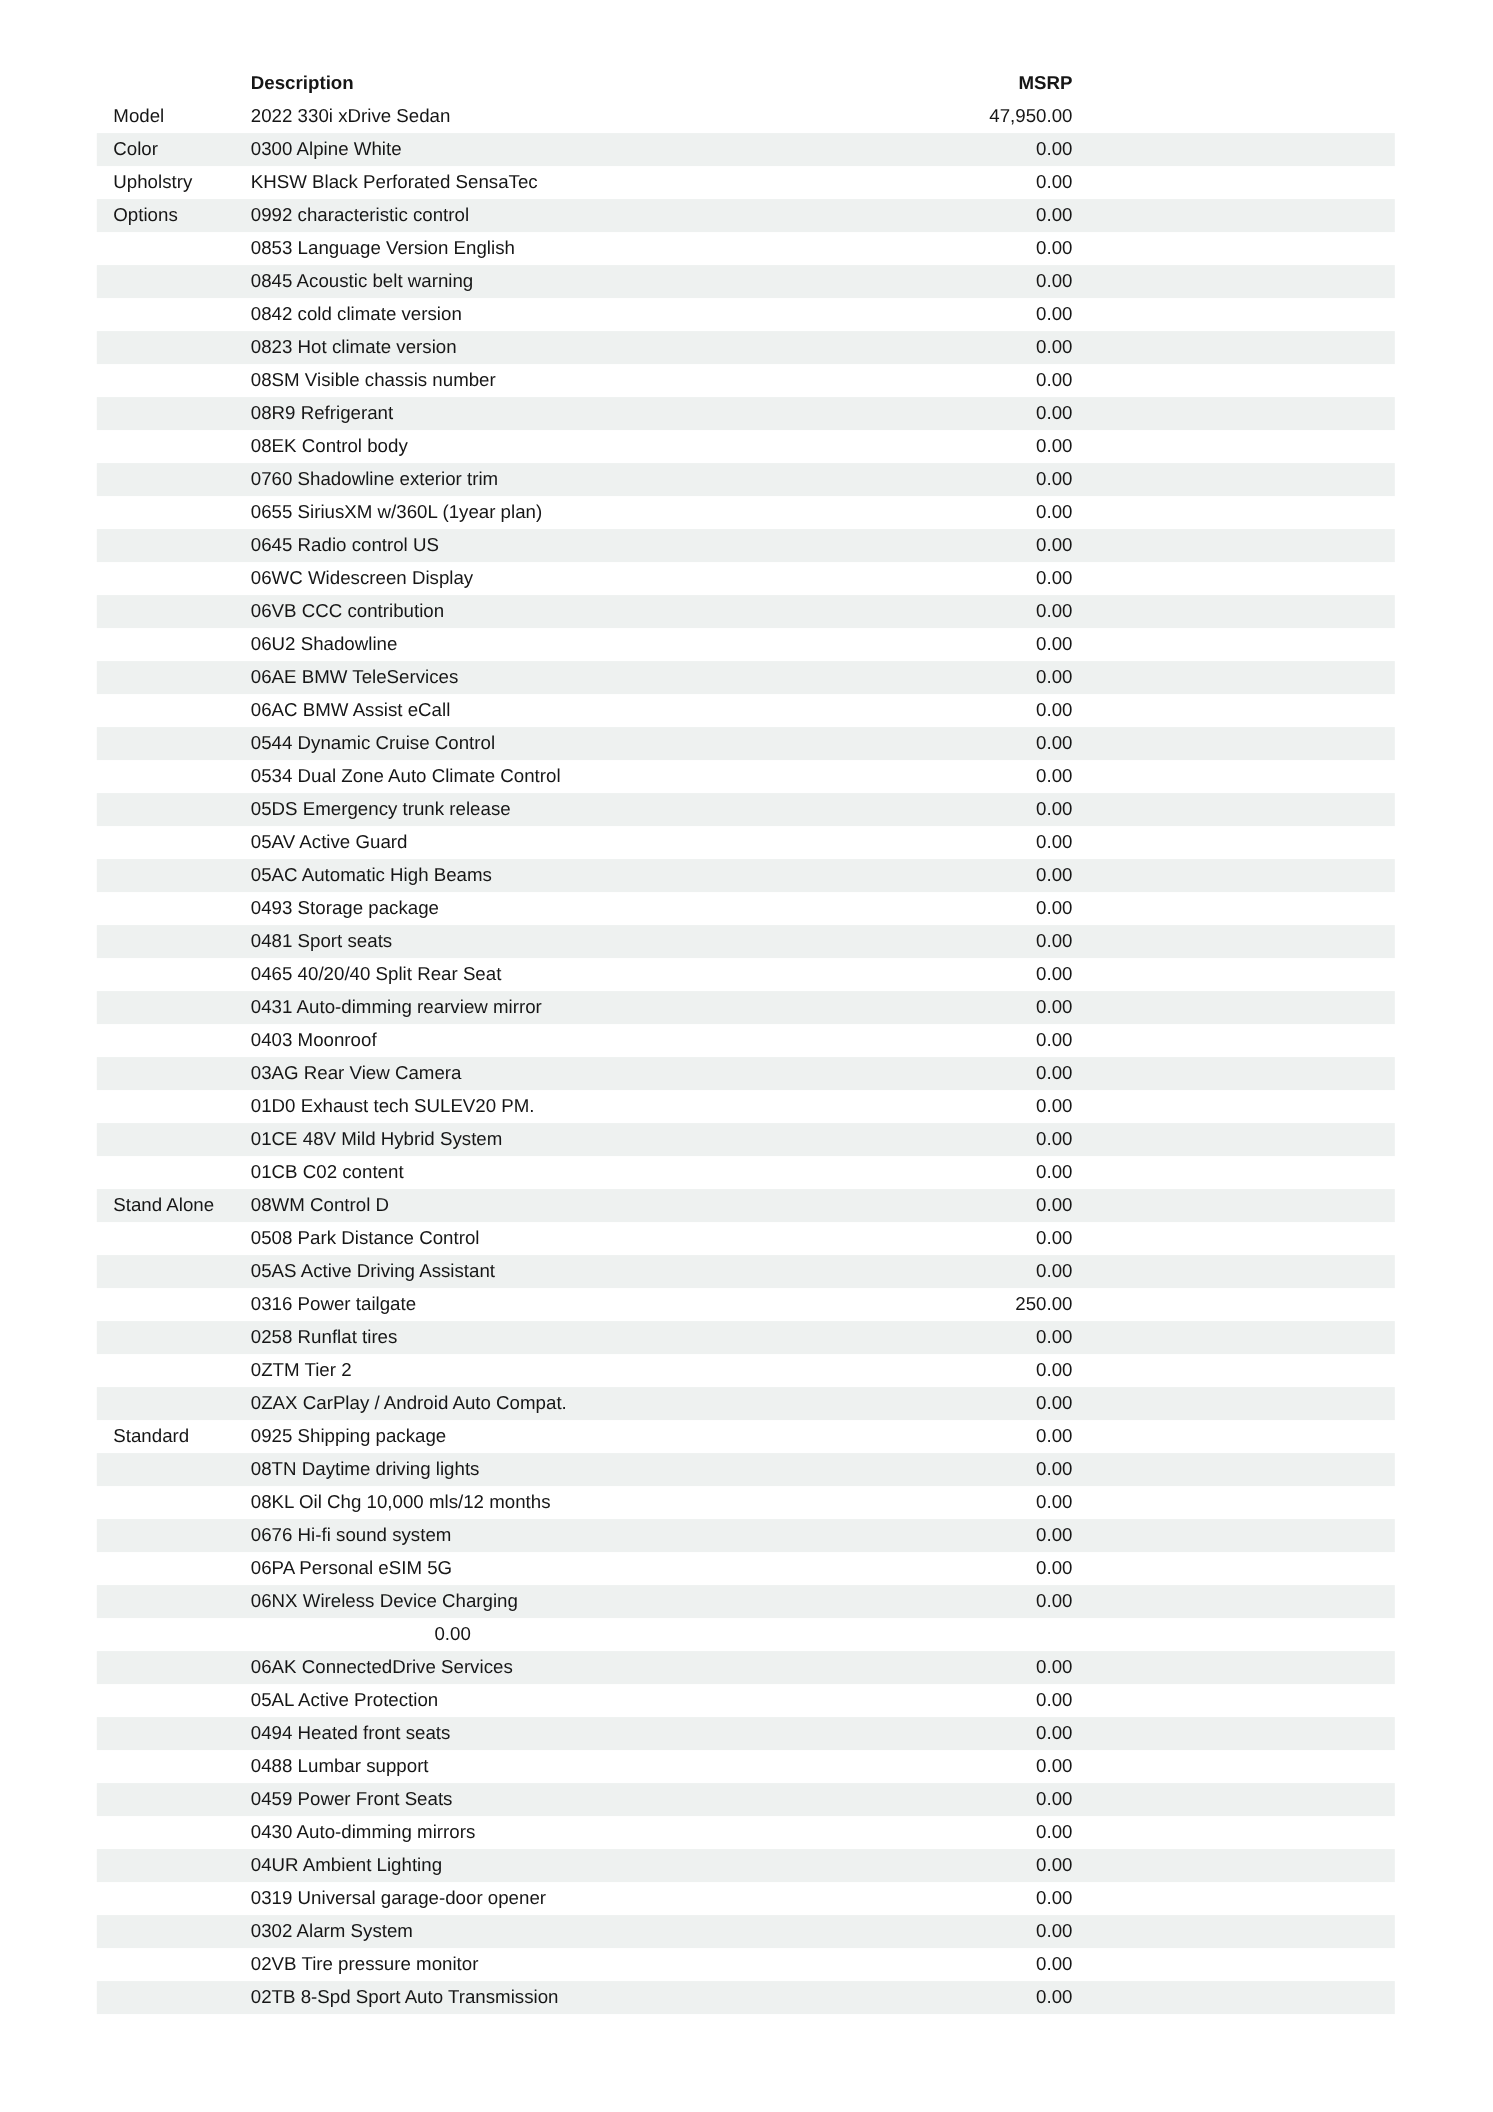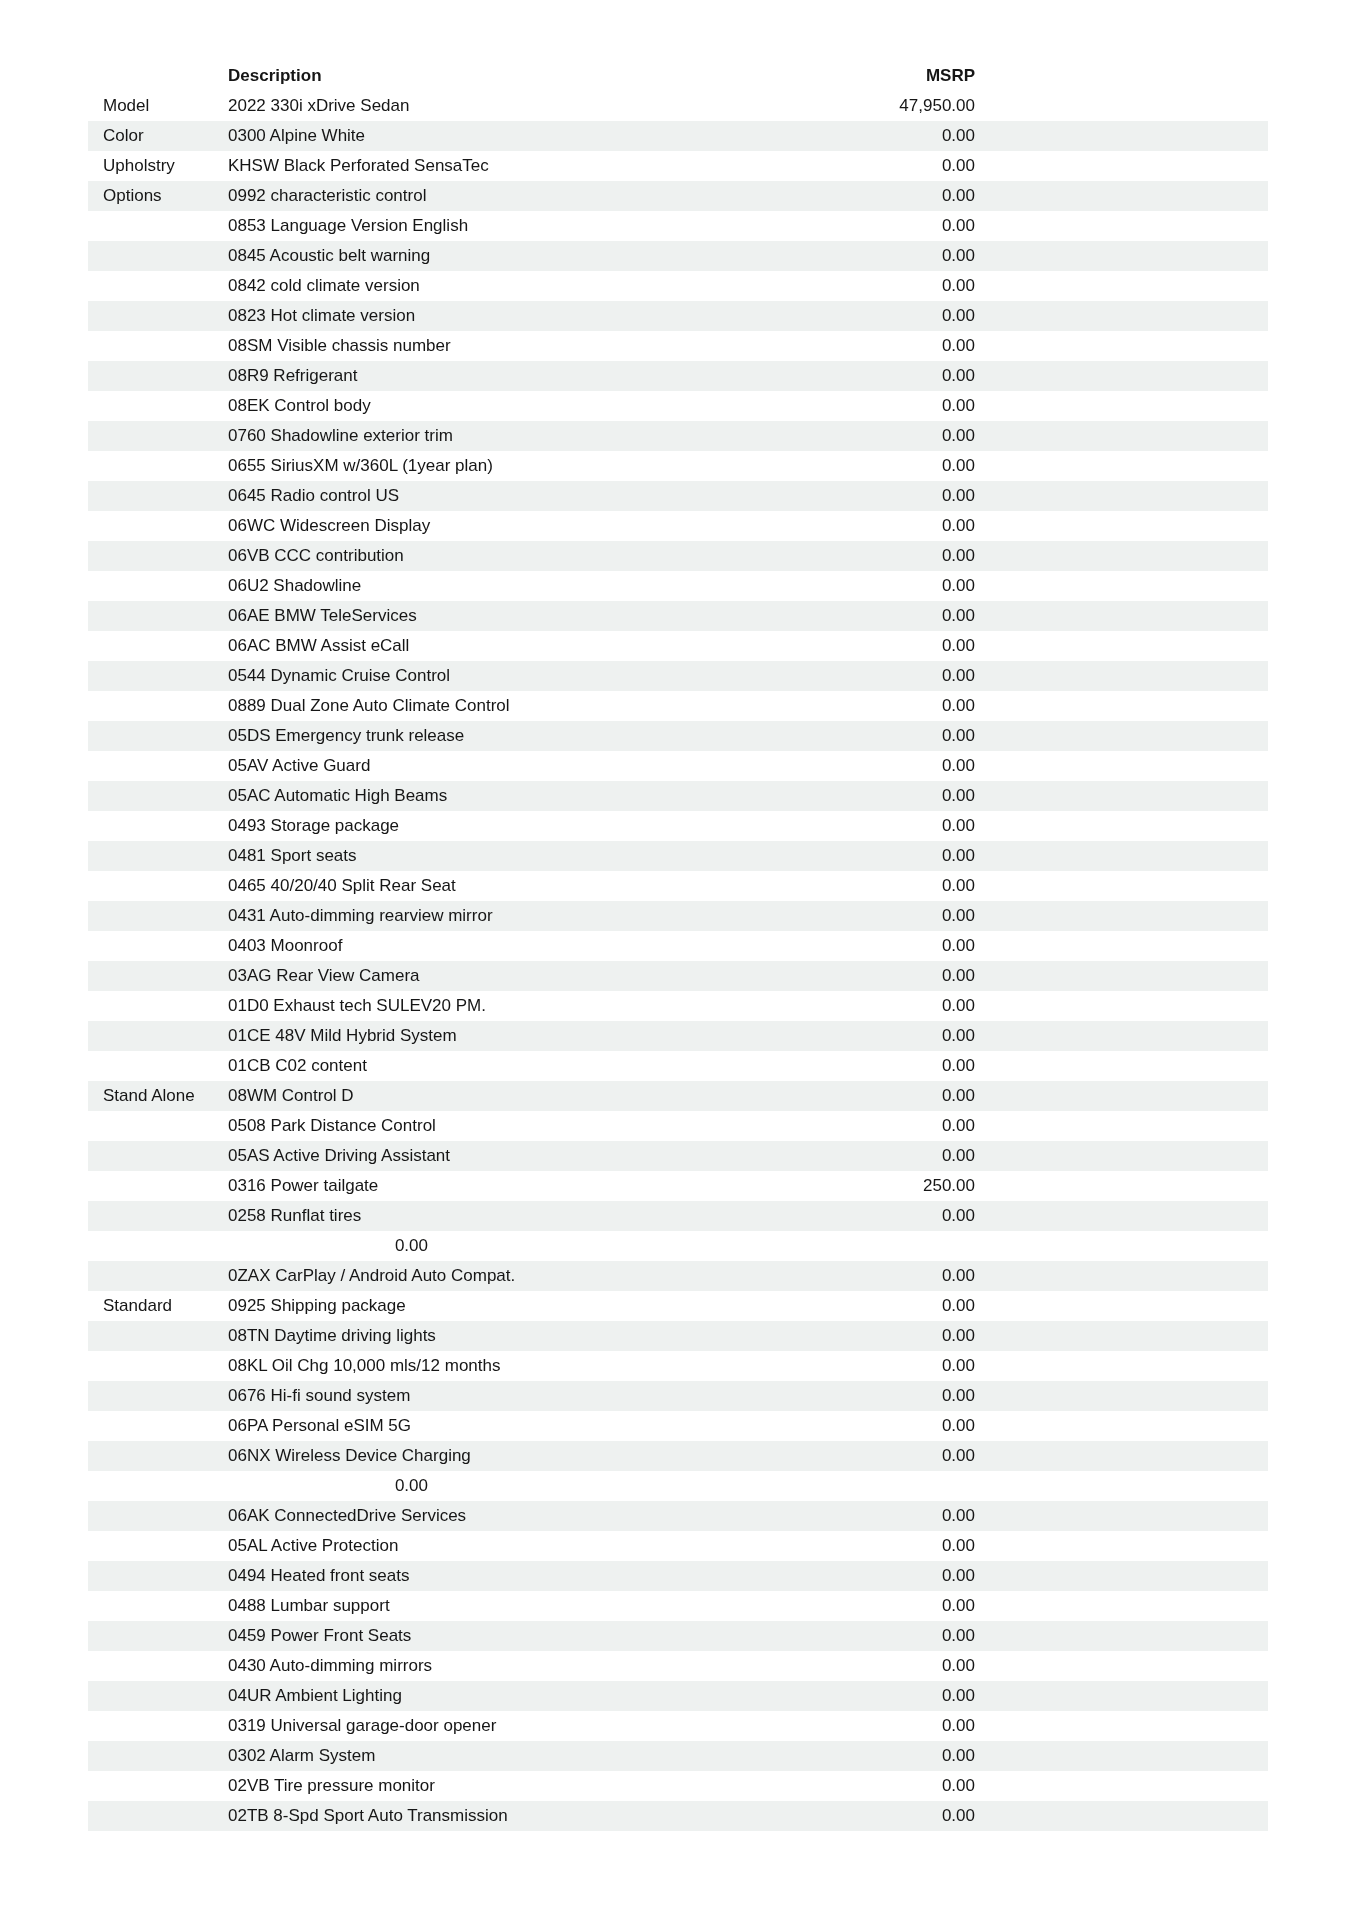--- a/index.html
+++ b/index.html
@@ -154,21 +154,21 @@
   </div>
 
   <div class="row striped">
     <div class="cat"></div>
     <div class="desc">0544 Dynamic Cruise Control</div>
     <div class="msrp">0.00</div>
   </div>
 
   <div class="row">
     <div class="cat"></div>
-    <div class="desc">0889 Dual Zone Auto Climate Control</div>
+    <div class="desc">0534 Dual Zone Auto Climate Control</div>
     <div class="msrp">0.00</div>
   </div>
 
   <div class="row striped">
     <div class="cat"></div>
     <div class="desc">05DS Emergency trunk release</div>
     <div class="msrp">0.00</div>
   </div>
 
   <div class="row">
@@ -262,20 +262,21 @@
   </div>
 
   <div class="row striped">
     <div class="cat"></div>
     <div class="desc">0258 Runflat tires</div>
     <div class="msrp">0.00</div>
   </div>
 
   <div class="row">
     <div class="cat"></div>
+    <div class="desc">0ZTM Tier 2</div>
     <div class="msrp">0.00</div>
   </div>
 
   <div class="row striped">
     <div class="cat"></div>
     <div class="desc">0ZAX CarPlay / Android Auto Compat.</div>
     <div class="msrp">0.00</div>
   </div>
 
   <div class="row">

